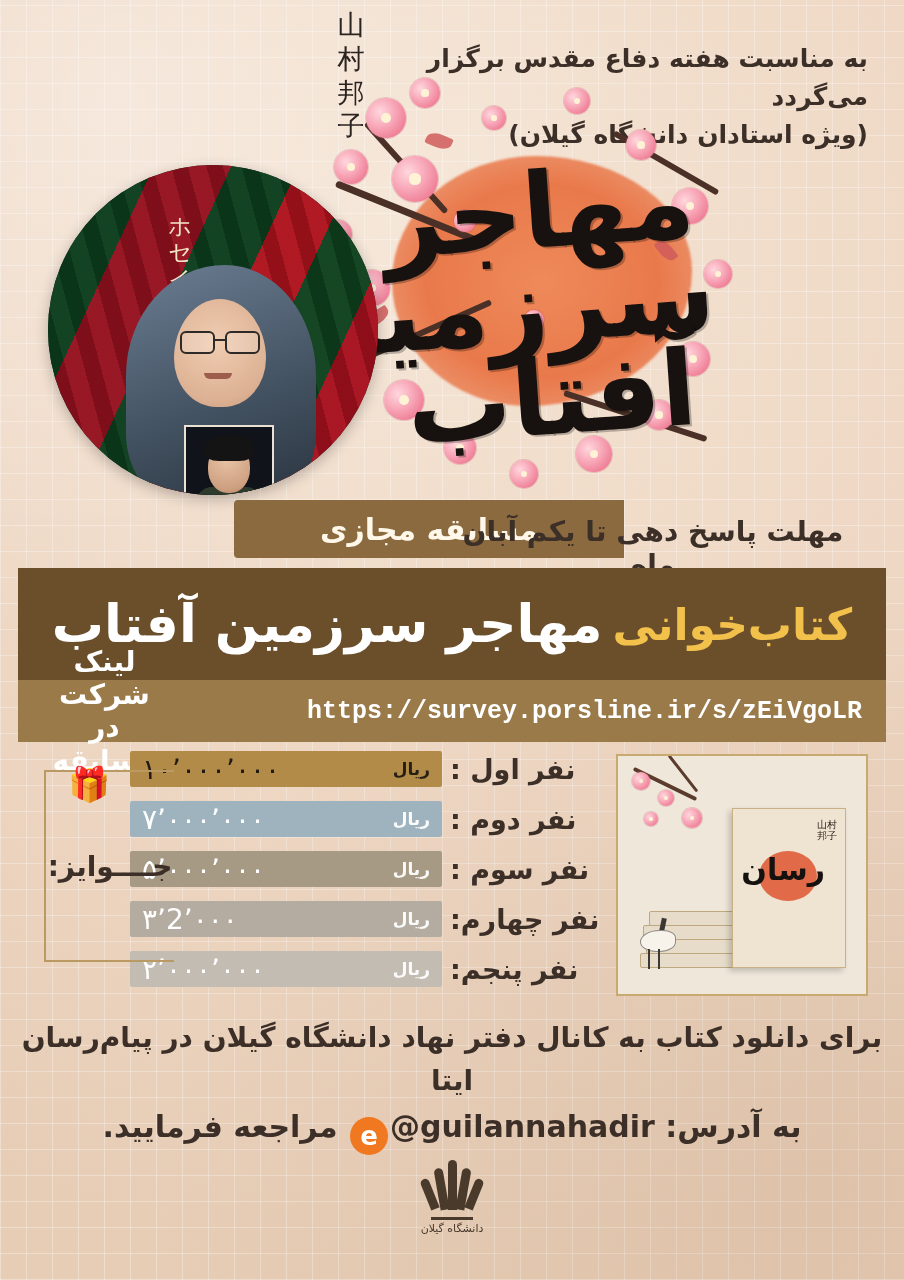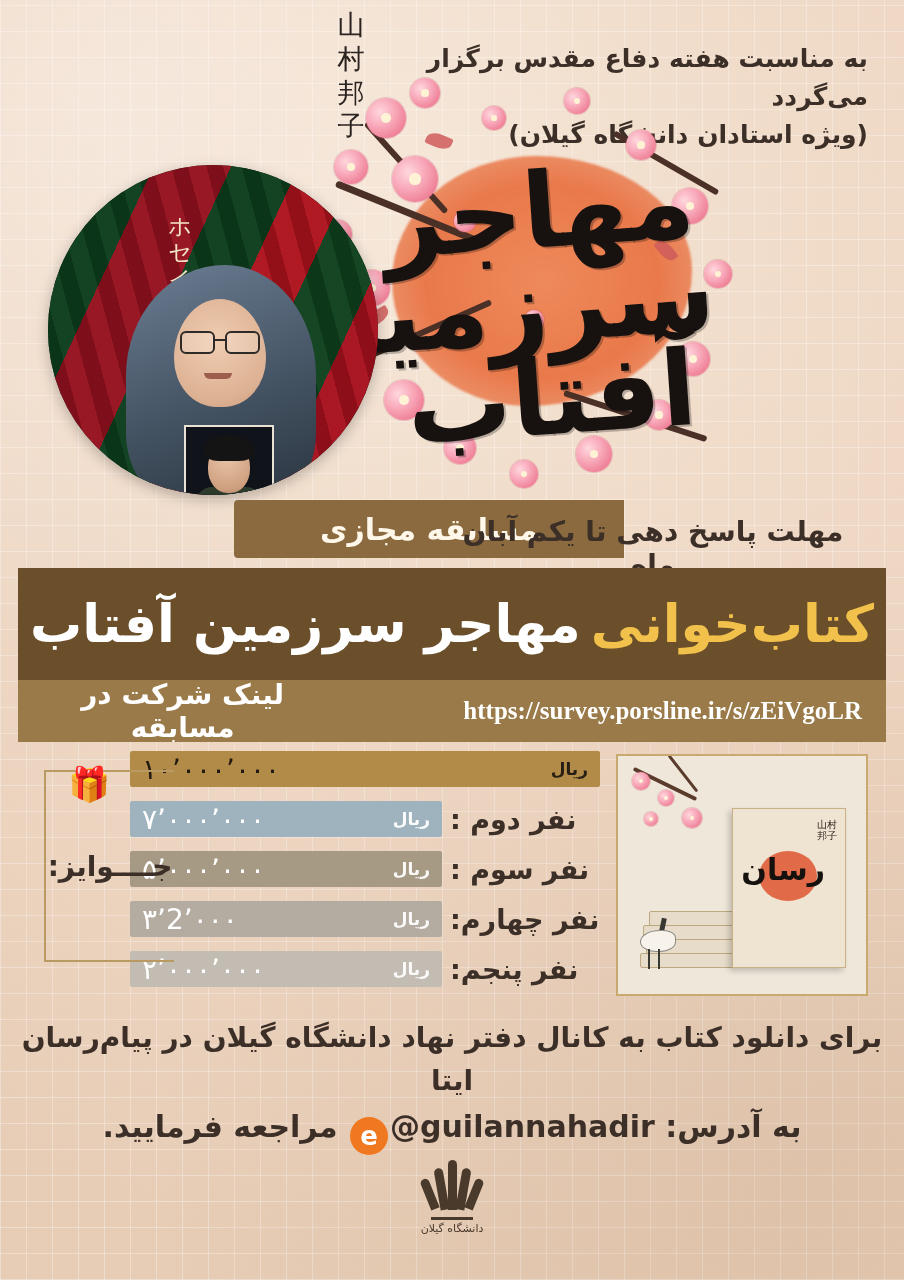--- a/index.html
+++ b/index.html
@@ -285,21 +285,21 @@
     gap: 10px;
   }
   .title-main {
     color: #ffffff;
     font-size: 52px;
     font-weight: bold;
     letter-spacing: -0.5px;
   }
   .title-accent {
     color: #f2c14b;
-    font-size: 52px;
+    font-size: 44px;
     font-weight: bold;
     letter-spacing: -0.5px;
   }
 
   
   .link-row {
     position: absolute;
     left: 18px;
     top: 680px;
     width: 868px;
@@ -320,21 +320,21 @@
     order: 2;
     text-align: center;
   }
   .link-url {
     color: #ffffff;
     font-size: 25px;
     font-weight: bold;
     direction: ltr;
     order: 1;
     margin-left: 140px;
-    font-family: Liberation Serif, serif;
+    font-family: Liberation Mono, monospace;
   }
 
   
   .prizes-wrap {
     position: absolute;
     left: 18px;
     top: 742px;
     width: 868px;
     height: 262px;
   }
@@ -788,20 +788,21 @@
       <div class="bird">
         <div class="neck"></div>
         <div class="body"></div>
         <div class="legs"></div>
         <div class="legs2"></div>
       </div>
     </div>
 
     <div class="prizes-list">
       <div class="prize-row">
+        <div class="prize-rank">نفر اول :</div>
         <div class="prize-bar p1">
           <span class="prize-unit">ریال</span>
           <span class="prize-amount">۱۰٬۰۰۰٬۰۰۰</span>
         </div>
       </div>
       <div class="prize-row">
         <div class="prize-rank">نفر دوم :</div>
         <div class="prize-bar p2">
           <span class="prize-unit">ریال</span>
           <span class="prize-amount">۷٬۰۰۰٬۰۰۰</span>

